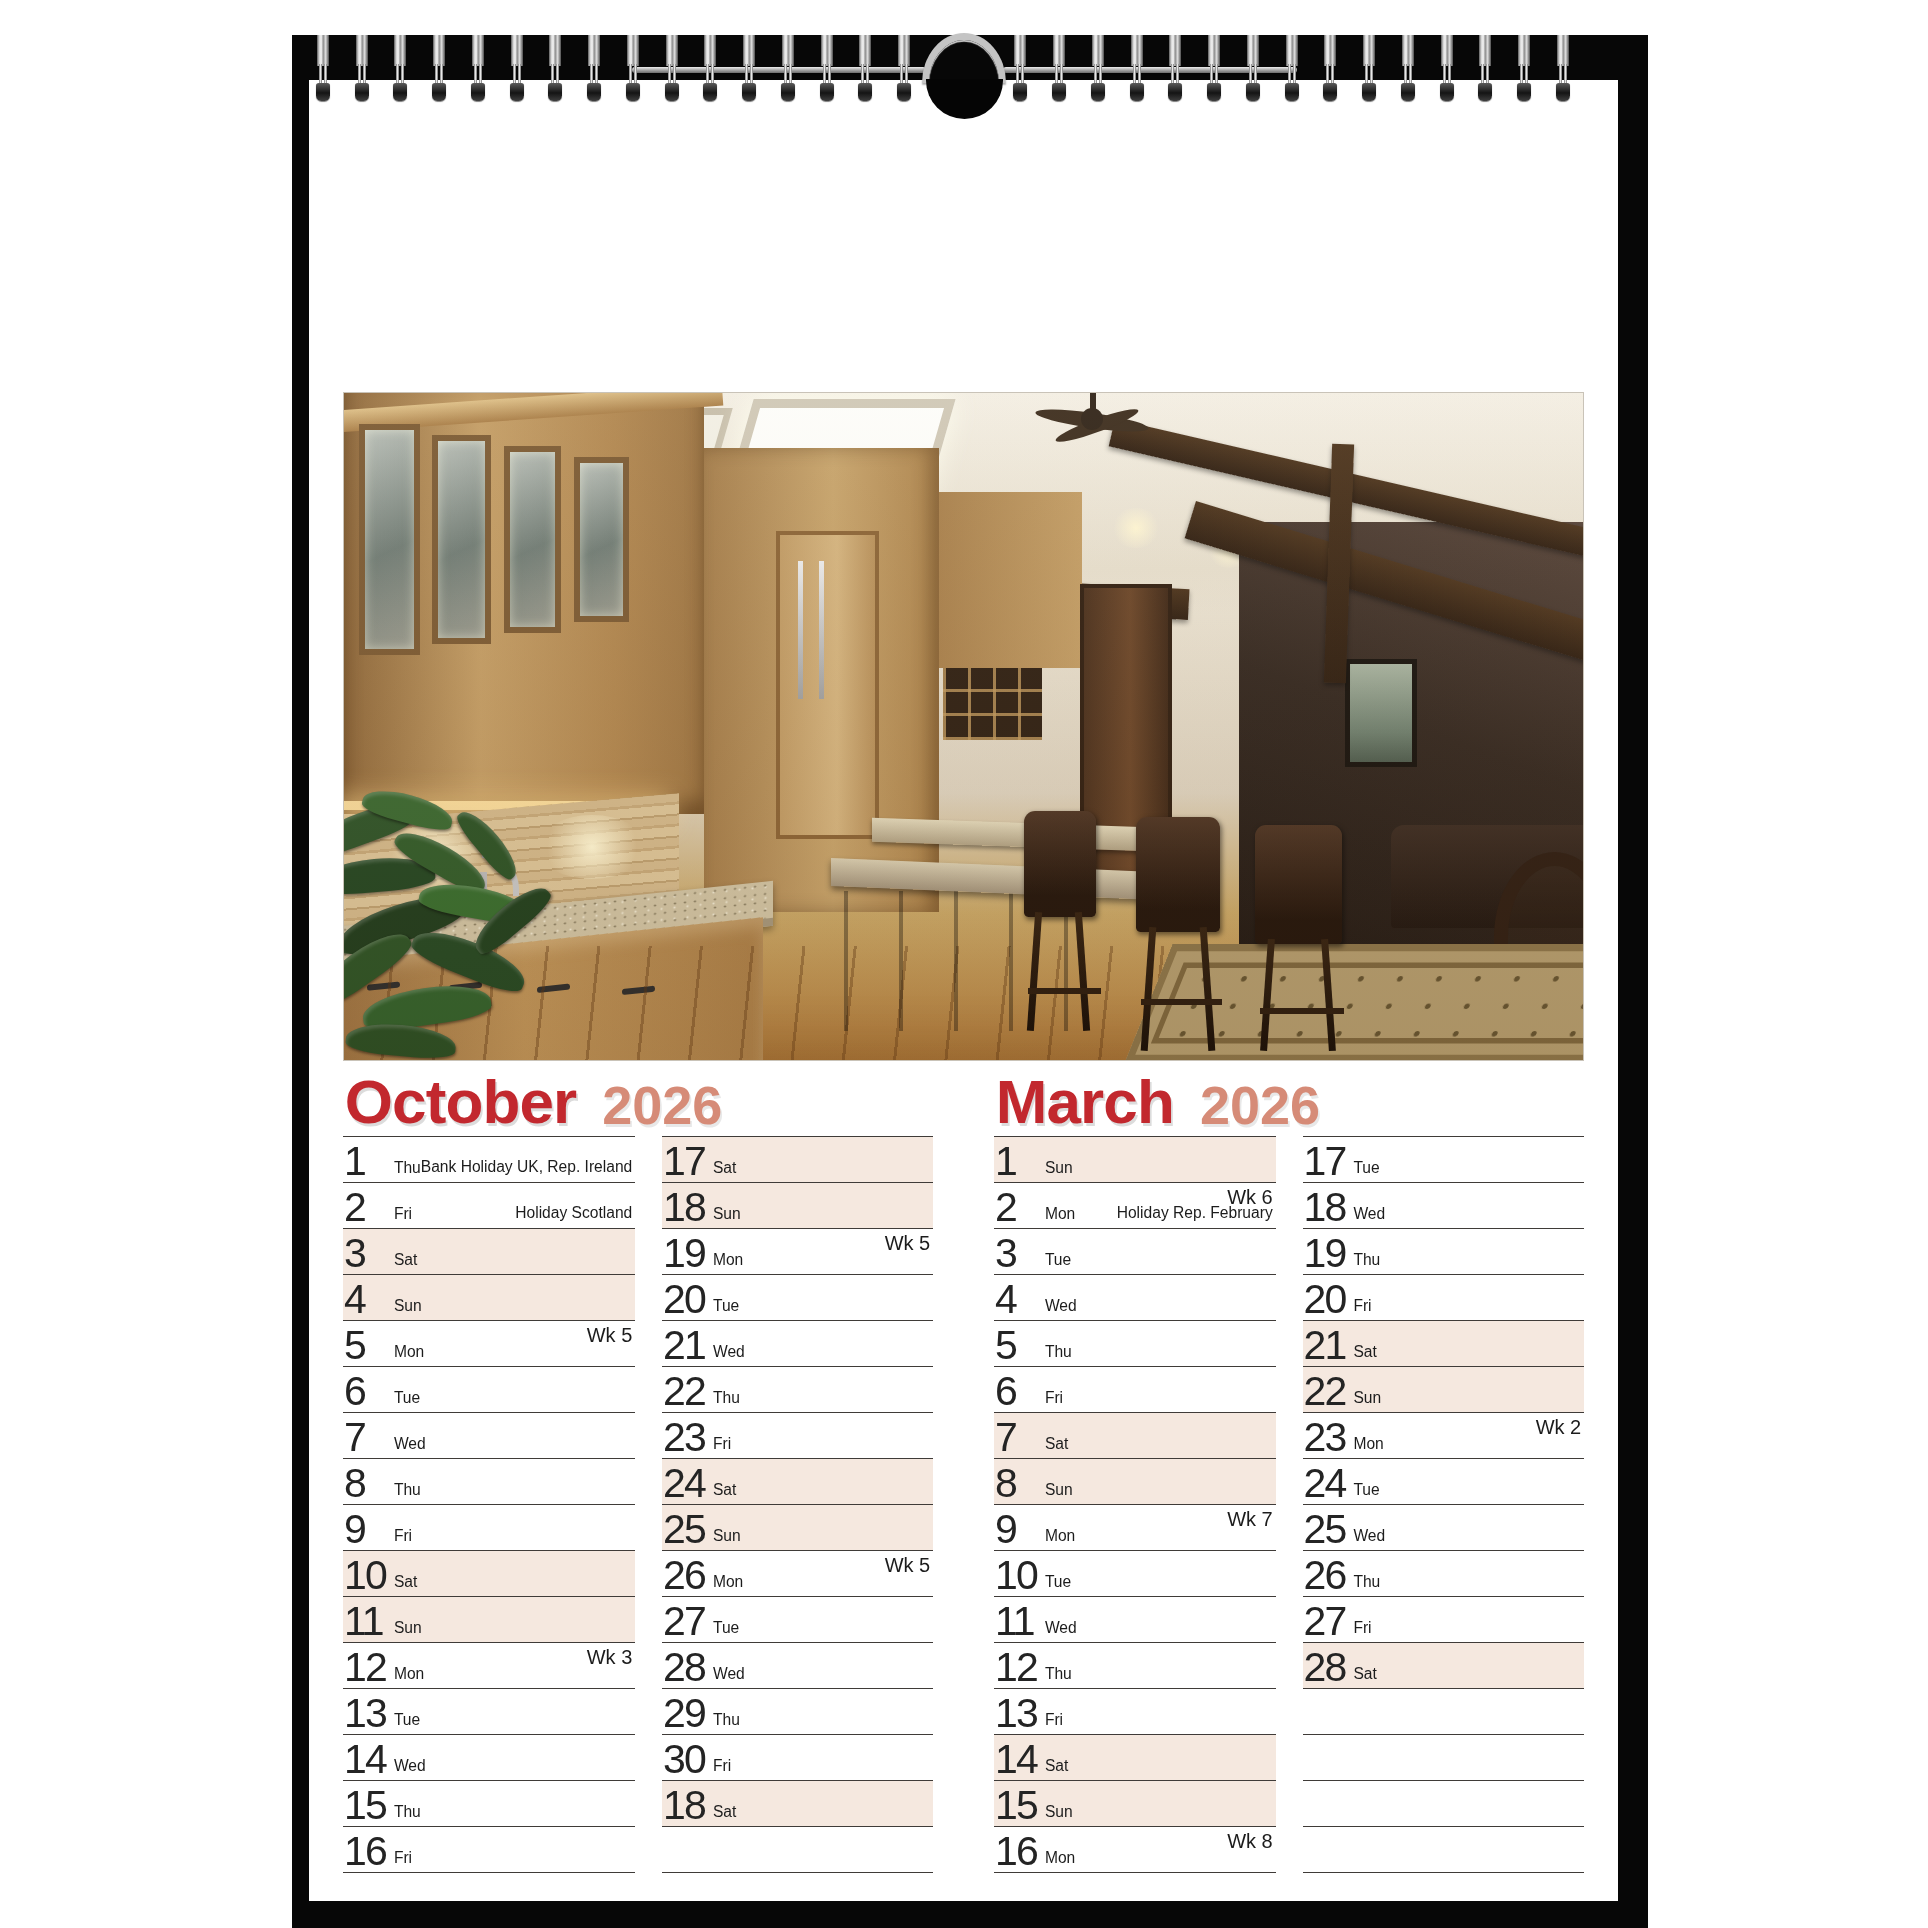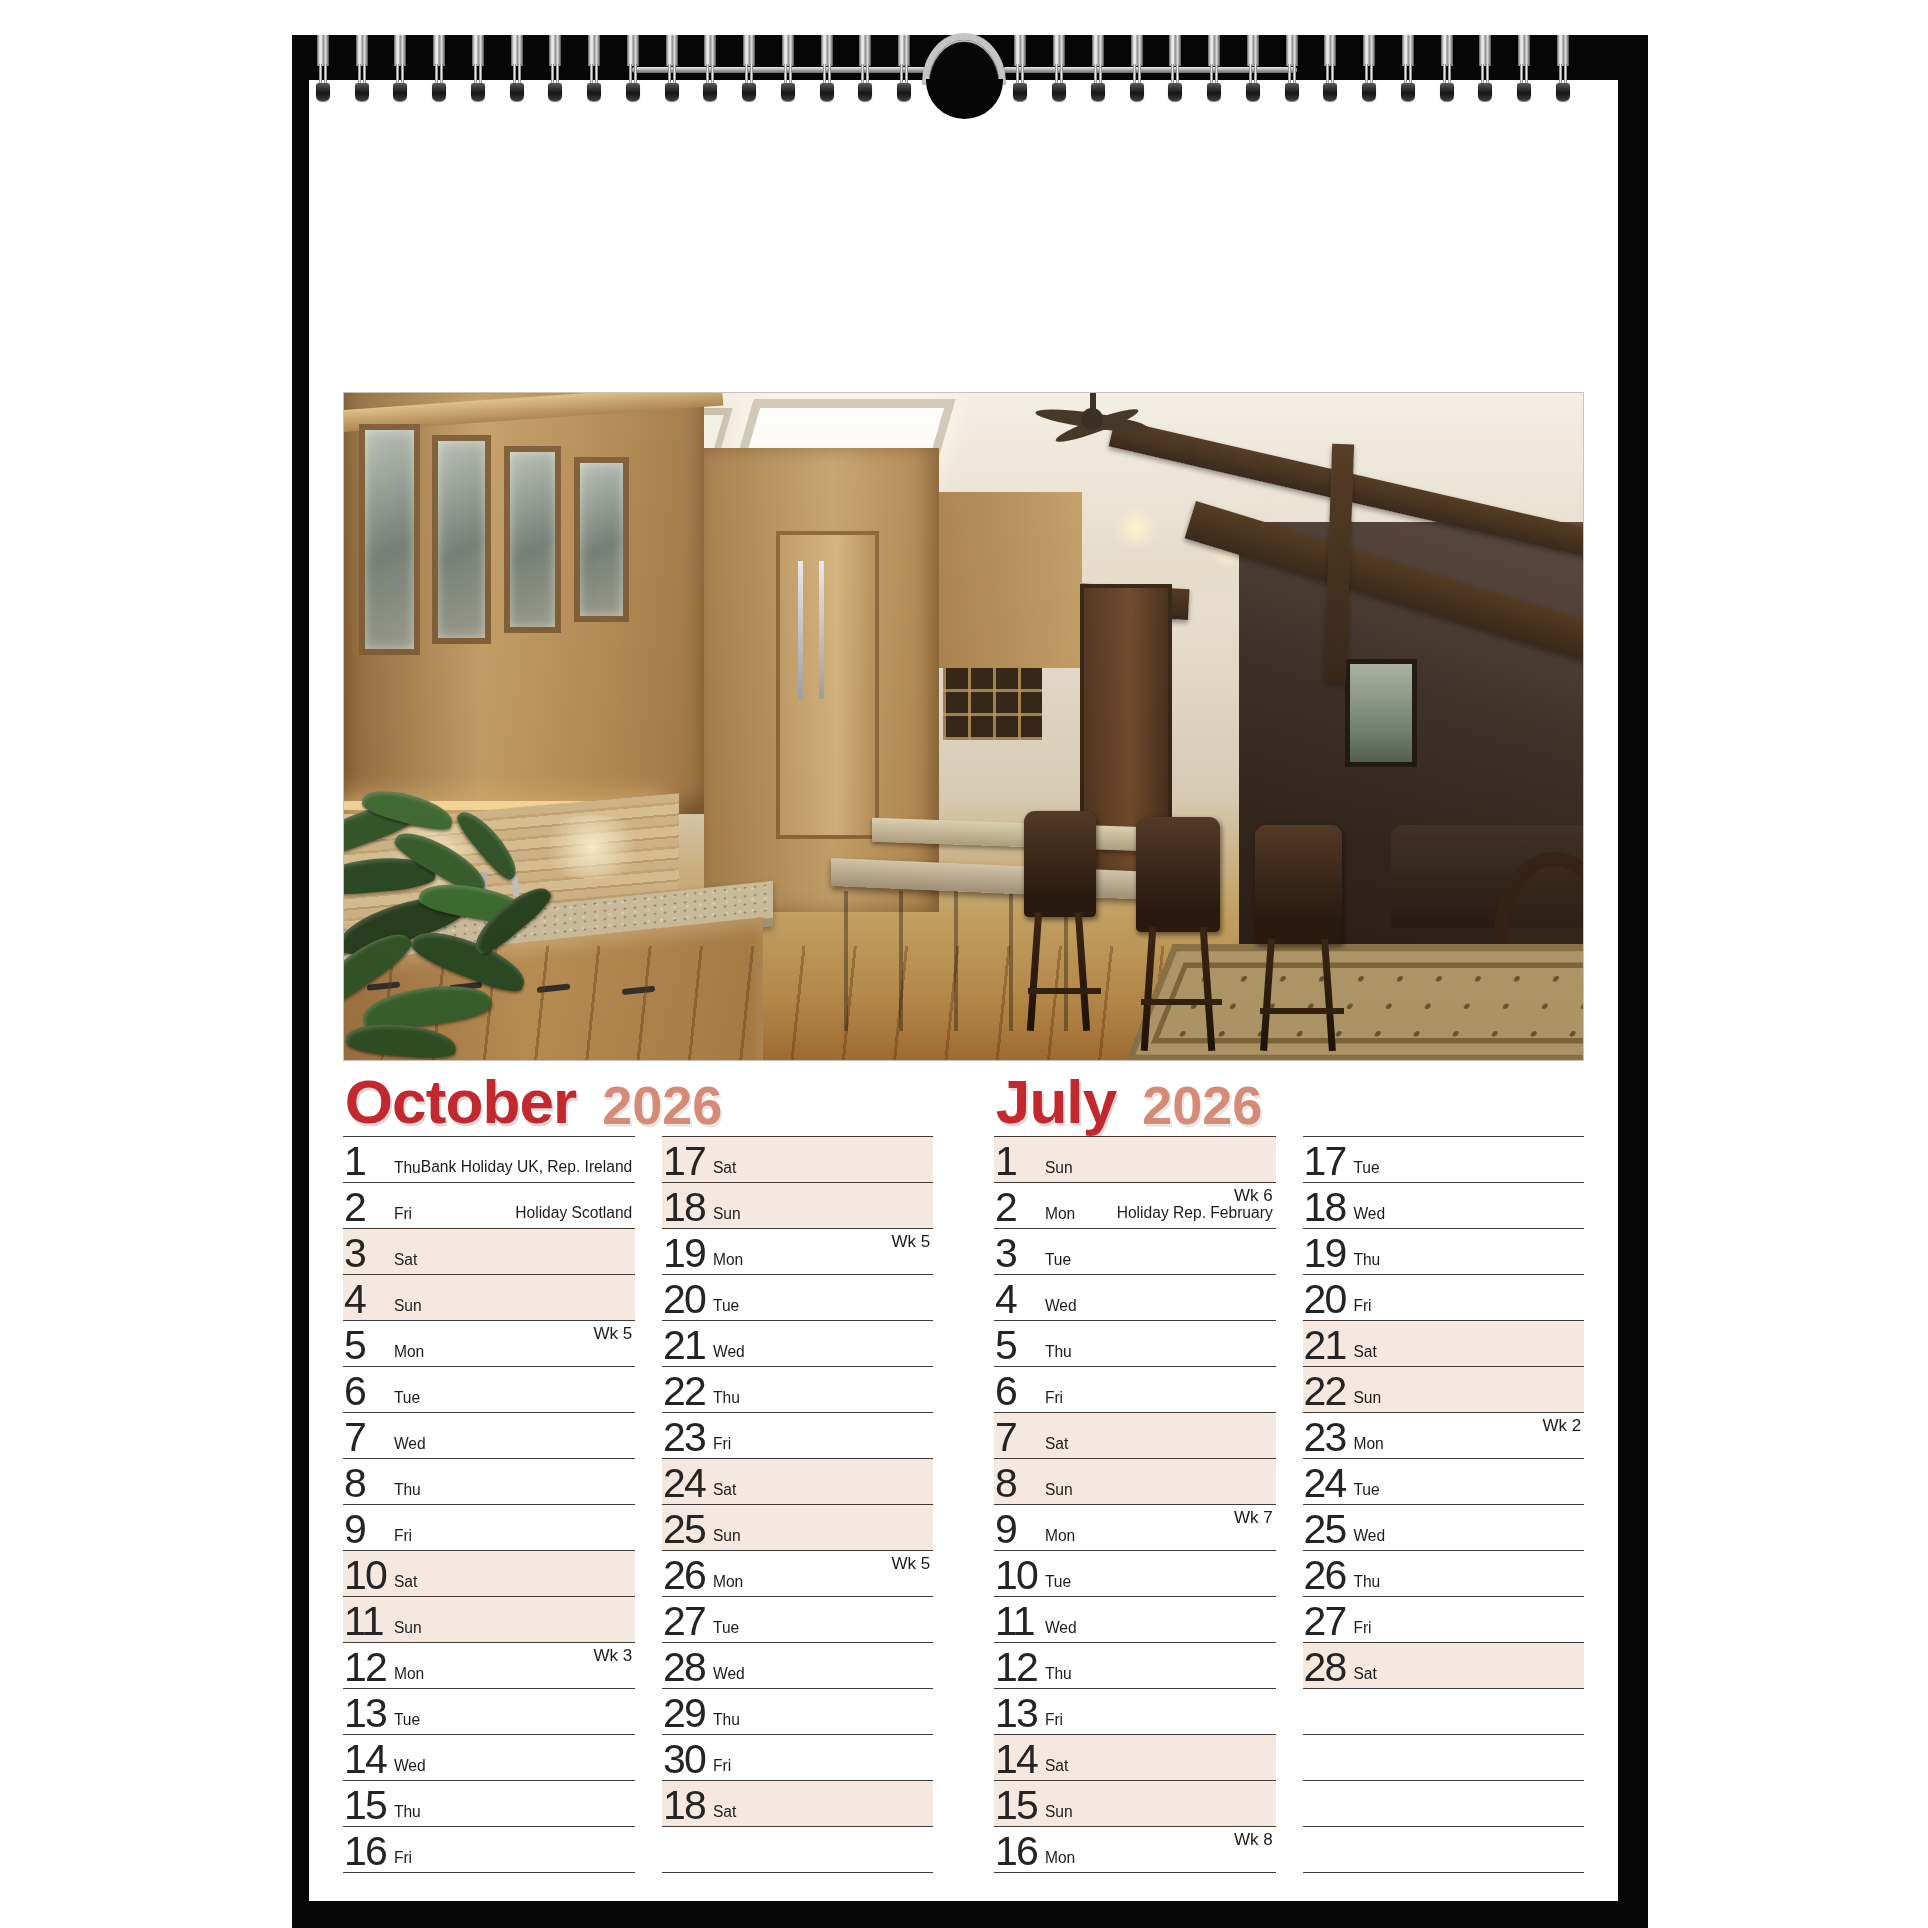--- a/index.html
+++ b/index.html
@@ -114,21 +114,21 @@
   .month-year{font-size:54px;font-weight:700;color:#d68b77;margin-left:26px;line-height:.85;
     text-shadow:1.8px 2.8px 0 rgba(150,150,150,.22);}
   .cols{display:flex;gap:27px;}
   .col{flex:1 1 0;border-top:1.8px solid #3f3b38;}
   .day-row{position:relative;height:46px;box-sizing:border-box;border-bottom:1.8px solid #3f3b38;
     display:flex;align-items:flex-end;padding:0 2.8px 4.6px 0.9px;}
   .day-row.weekend{background:#f5e8df;}
   .day-num{width:50px;font-size:41px;line-height:.76;letter-spacing:-1.8px;color:#242424;}
   .day-dow{font-size:15.6px;color:#1c1c1c;padding-bottom:0.9px;}
   .day-note{margin-left:auto;font-size:15.6px;color:#1c1c1c;padding-bottom:1.8px;text-align:right;white-space:nowrap;}
-  .day-wk{position:absolute;top:2.8px;right:2.8px;font-size:17px;color:#1c1c1c;}
+  .day-wk{position:absolute;top:2.8px;right:2.8px;font-size:20px;color:#1c1c1c;}
 </style>
 </head>
 <body>
 
 <div class="canvas">
 
   <div class="backing"></div>
 
   <div class="page">
 
@@ -355,21 +355,21 @@
               <span class="day-num">18</span>
               <span class="day-dow">Sat</span>
             </div>
             <div class="day-row blank"></div>
           </div>
       </div>
     </section>
 
     <section class="month feb">
       <header class="month-header">
-        <span class="month-name">July</span>
+        <span class="month-name">March</span>
         <span class="month-year">2026</span>
       </header>
       <div class="cols">
         <div class="col">
             <div class="day-row weekend">
               <span class="day-num">1</span>
               <span class="day-dow">Sun</span>
             </div>
             <div class="day-row">
               <span class="day-num">2</span>

